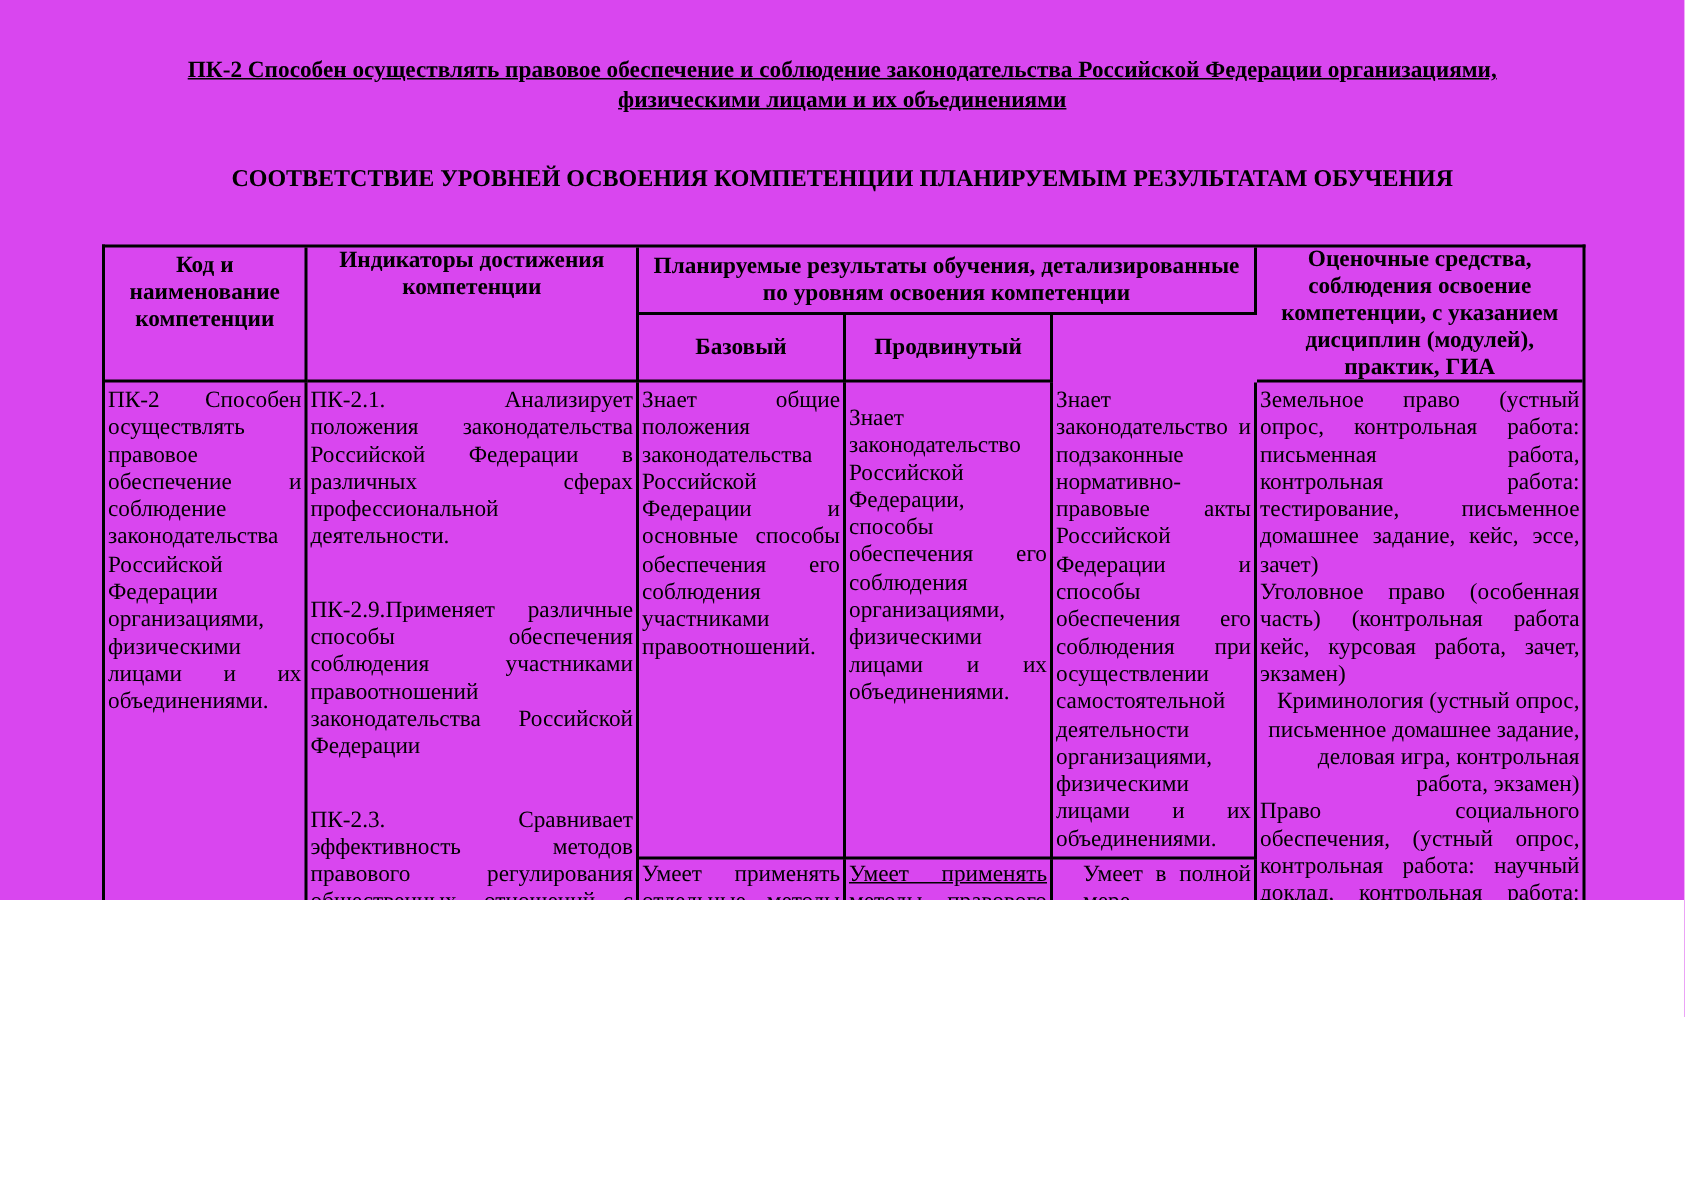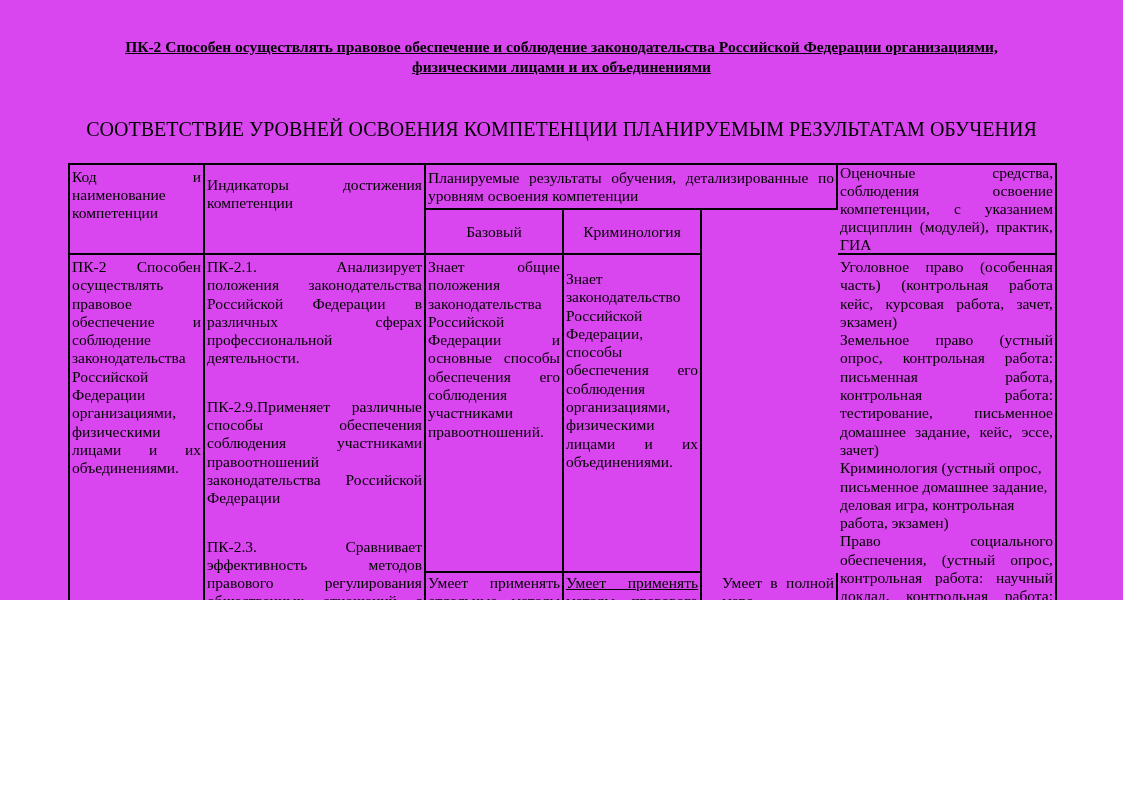--- a/index.html
+++ b/index.html
@@ -19,25 +19,25 @@
     margin: 0 auto;
     width: 920px;
     text-align: center;
     font-weight: bold;
     font-size: 15.5px;
     line-height: 19.5px;
     text-decoration: underline;
   }
   .doc-heading {
     position: absolute;
-    top: 120px;
+    top: 110px;
     left: 0; right: 0;
     text-align: center;
-    font-weight: normal;
-    font-size: 20px;
+    font-weight: bold;
+    font-size: 16px;
     line-height: 19px;
   }
   .grid {
     position: absolute;
     left: 68px;
     top: 163px;
     width: 989px;
     height: 559px;
     box-sizing: border-box;
     border: 2px solid #000;
@@ -50,41 +50,41 @@
   }
   .cell {
     box-sizing: border-box;
     border-right: 2px solid #000;
     border-bottom: 2px solid #000;
     padding: 0 2px;
     overflow: hidden;
     text-align: justify;
   }
   .cell p { margin: 0; }
-  .hdr { font-weight: normal; }
+  .hdr { font-weight: bold; text-align: center; }
   .vcenter { display: flex; align-items: center; justify-content: center; line-height: 18px; }
   .h-code   { grid-column: 1; grid-row: 1 / span 2; padding-top: 3px; line-height: 18px; }
-  .h-ind    { grid-column: 2; grid-row: 1 / span 2; padding-top: 11px; line-height: 18px; }
+  .h-ind    { grid-column: 2; grid-row: 1 / span 2; padding-top: 0; line-height: 18px; }
   .h-group  { grid-column: 3 / span 3; grid-row: 1; }
   .h-assess { grid-column: 6; grid-row: 1 / span 2; border-right: none; }
   .h-basic  { grid-column: 3; grid-row: 2; }
   .h-adv    { grid-column: 4; grid-row: 2; }
   .h-high   { grid-column: 5; grid-row: 2; }
   .b-comp   { grid-column: 1; grid-row: 3 / span 2; padding-top: 3px; }
   .b-ind    { grid-column: 2; grid-row: 3 / span 2; border-bottom: none; padding-top: 3px; }
   .b-ind p + p { margin-top: 30px; }
   .k-basic  { grid-column: 3; grid-row: 3; padding-top: 3px; }
   .k-adv    { grid-column: 4; grid-row: 3; padding-top: 15px; }
   .k-high   { grid-column: 5; grid-row: 3; padding-top: 3px; }
   .u-basic  { grid-column: 3; grid-row: 4; padding-top: 1px; }
   .u-adv    { grid-column: 4; grid-row: 4; padding-top: 1px; text-decoration: underline; }
   .u-high   { grid-column: 5; grid-row: 4; padding-top: 1px; padding-left: 20px; }
   .b-assess { grid-column: 6; grid-row: 3 / span 2; border-right: none; padding-top: 3px; }
   .cut { text-align-last: justify; }
-  .left-align { text-align: left; }
+  .left-align { text-align: right; }
 </style>
 </head>
 <body>
 
 <div class="page">
 
   <div class="doc-title">ПК-2 Способен осуществлять правовое обеспечение и соблюдение законодательства Российской Федерации организациями, физическими лицами и их объединениями</div>
 
   <div class="doc-heading">СООТВЕТСТВИЕ УРОВНЕЙ ОСВОЕНИЯ КОМПЕТЕНЦИИ ПЛАНИРУЕМЫМ РЕЗУЛЬТАТАМ ОБУЧЕНИЯ</div>
 
@@ -93,39 +93,40 @@
     <div class="cell hdr h-code">Код и наименование компетенции</div>
 
     <div class="cell hdr h-ind">Индикаторы достижения компетенции</div>
 
     <div class="cell hdr vcenter h-group">Планируемые результаты обучения, детализированные по уровням освоения компетенции</div>
 
     <div class="cell hdr vcenter h-assess">Оценочные средства, соблюдения освоение компетенции, с указанием дисциплин (модулей), практик, ГИА</div>
 
     <div class="cell hdr vcenter h-basic">Базовый</div>
 
-    <div class="cell hdr vcenter h-adv">Криминология</div>
+    <div class="cell hdr vcenter h-adv">Продвинутый</div>
 
 
     <div class="cell b-comp">ПК-2 Способен осуществлять правовое обеспечение и соблюдение законодательства Российской Федерации организациями, физическими лицами и их объединениями.</div>
 
     <div class="cell b-ind">
       <p>ПК-2.1. Анализирует положения законодательства Российской Федерации в различных сферах профессиональной деятельности.</p>
       <p>ПК-2.9.Применяет различные способы обеспечения соблюдения участниками правоотношений законодательства Российской Федерации</p>
       <p>ПК-2.3. Сравнивает эффективность методов правового регулирования общественных отношений с целью обеспечения соблюдения законодательства Российской Федерации.</p>
     </div>
 
     <div class="cell k-basic">Знает общие положения законодательства Российской Федерации и основные способы обеспечения его соблюдения участниками правоотношений.</div>
 
     <div class="cell k-adv">Знает законодательство Российской Федерации, способы обеспечения его соблюдения организациями, физическими лицами и их объединениями.</div>
 
+    <div class="cell k-high">Знает законодательство и подзаконные нормативно-правовые акты Российской Федерации и способы обеспечения его соблюдения при осуществлении самостоятельной деятельности организациями, физическими лицами и их объединениями.</div>
 
     <div class="cell b-assess">
+      <p>Земельное право (устный опрос, контрольная работа: письменная работа, контрольная работа: тестирование, письменное домашнее задание, кейс, эссе, зачет)</p>
       <p>Уголовное право (особенная часть) (контрольная работа кейс, курсовая работа, зачет, экзамен)</p>
-      <p>Земельное право (устный опрос, контрольная работа: письменная работа, контрольная работа: тестирование, письменное домашнее задание, кейс, эссе, зачет)</p>
       <p class="left-align">Криминология (устный опрос, письменное домашнее задание, деловая игра, контрольная работа, экзамен)</p>
       <p class="cut">Право социального обеспечения, (устный опрос, контрольная работа: научный доклад, контрольная работа: письменное домашнее задание,</p>
     </div>
 
     <div class="cell cut u-basic">Умеет применять отдельные методы правового регулирования общественных отношений с целью обеспечения</div>
 
     <div class="cell cut u-adv">Умеет применять методы правового регулирования общественных отношений с целью обеспечения соблюдения организациями,</div>
 
     <div class="cell cut u-high">Умеет в полной мере самостоятельно применять методы правового регулирования общественных отношений с</div>
 

